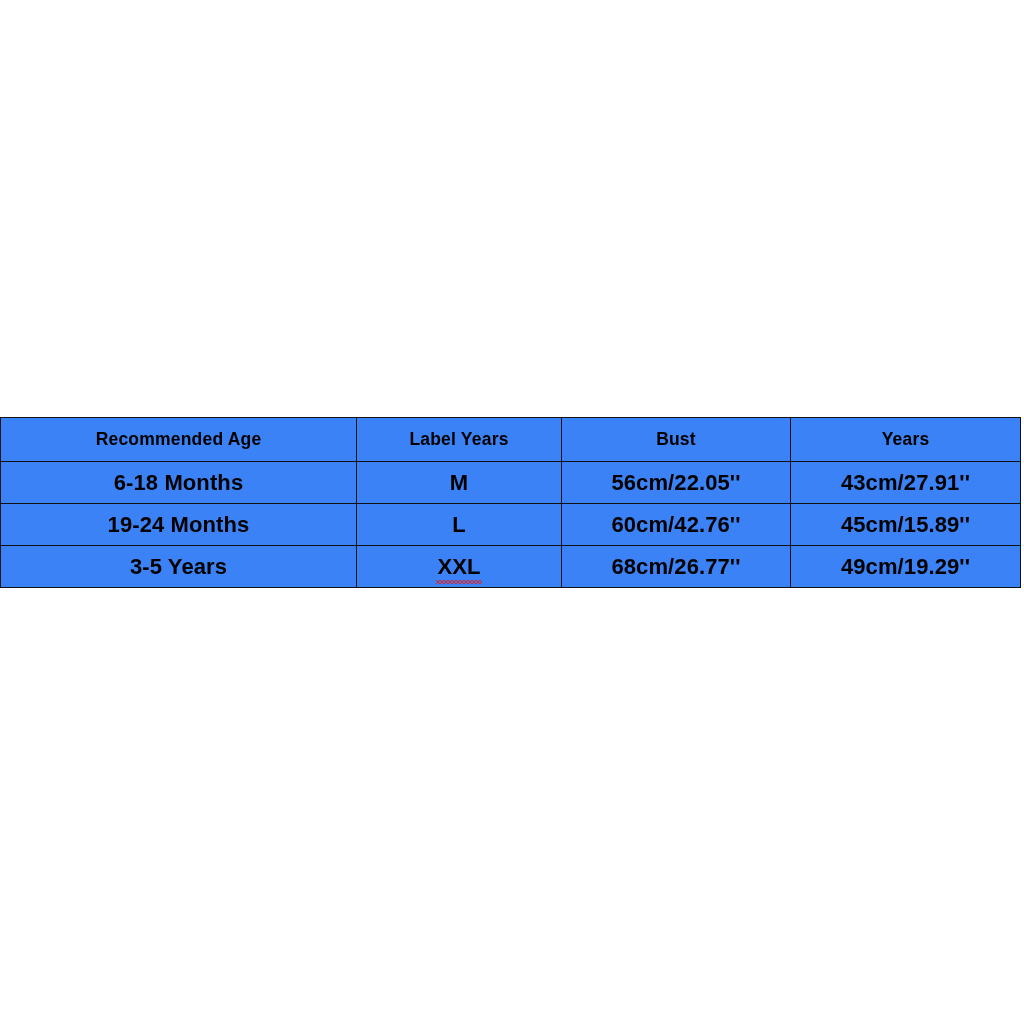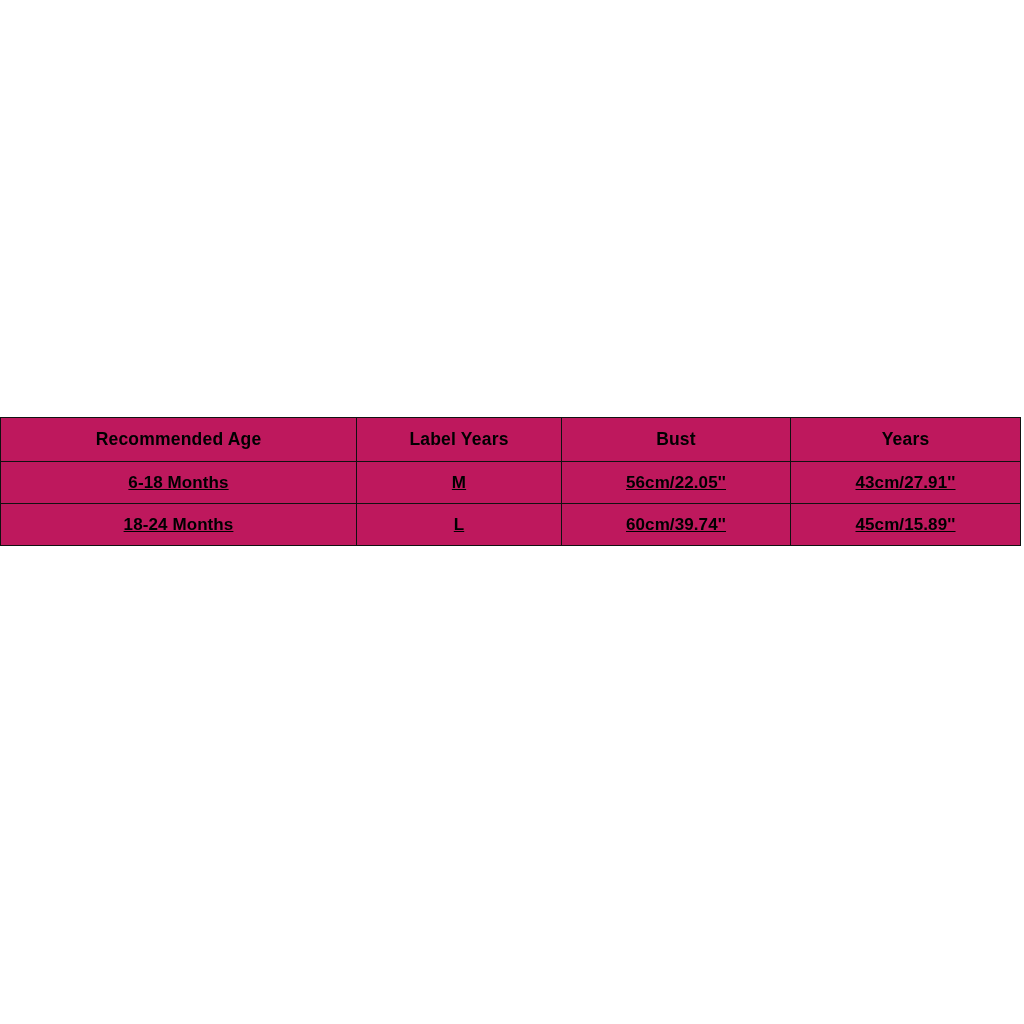--- a/index.html
+++ b/index.html
@@ -38,34 +38,33 @@
   }
 
   table.size-chart td,
   table.size-chart th {
     border: 1px solid #111111;
     text-align: center;
     vertical-align: middle;
     font-weight: bold;
     color: #000000;
     padding: 0;
-    background: #be185d;
+    background: #3b82f6;
   }
 
   table.size-chart thead th {
     height: 43px;
     font-size: 17.5px;
     letter-spacing: 0.2px;
   }
 
   table.size-chart tbody td {
     height: 41px;
-    font-size: 17px;
+    font-size: 22px;
     letter-spacing: 0.1px;
-    text-decoration: underline;
   }
 
   
   col.c0 { width: 356px; }
   col.c1 { width: 205px; }
   col.c2 { width: 229px; }
   col.c3 { width: 230px; }
 
   
   .squiggle {
@@ -108,22 +107,28 @@
         </tr>
       </thead>
       <tbody>
         <tr>
           <td>6-18 Months</td>
           <td>M</td>
           <td>56cm/22.05''</td>
           <td>43cm/27.91''</td>
         </tr>
         <tr>
-          <td>18-24 Months</td>
+          <td>19-24 Months</td>
           <td>L</td>
-          <td>60cm/39.74''</td>
+          <td>60cm/42.76''</td>
           <td>45cm/15.89''</td>
+        </tr>
+        <tr>
+          <td>3-5 Years</td>
+          <td><span class="squiggle">XXL</span></td>
+          <td>68cm/26.77''</td>
+          <td>49cm/19.29''</td>
         </tr>
       </tbody>
     </table>
   </div>
 
 </div>
 
 </body></html>

